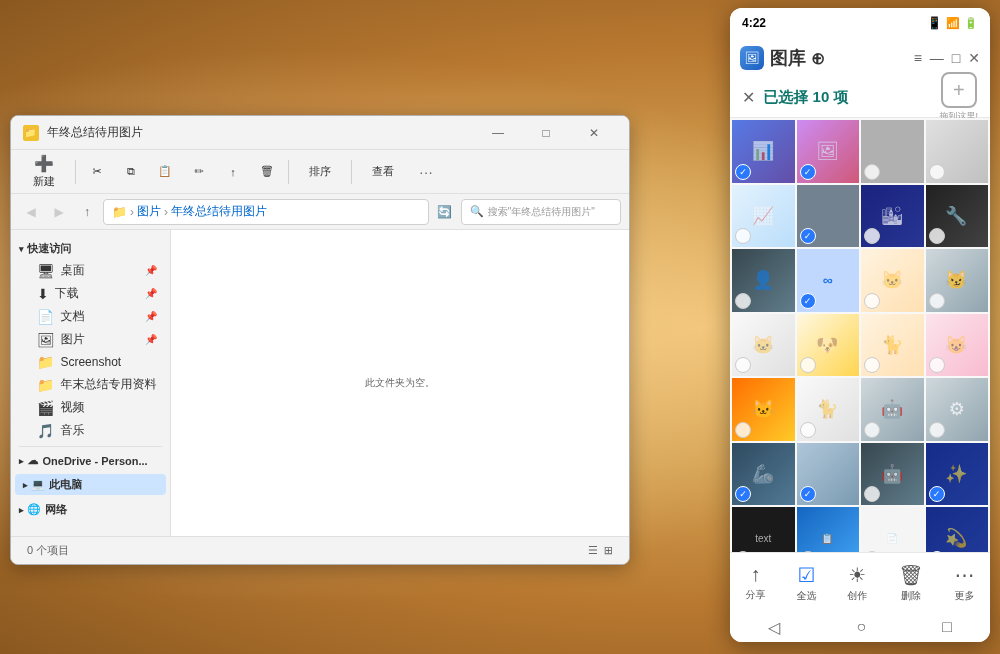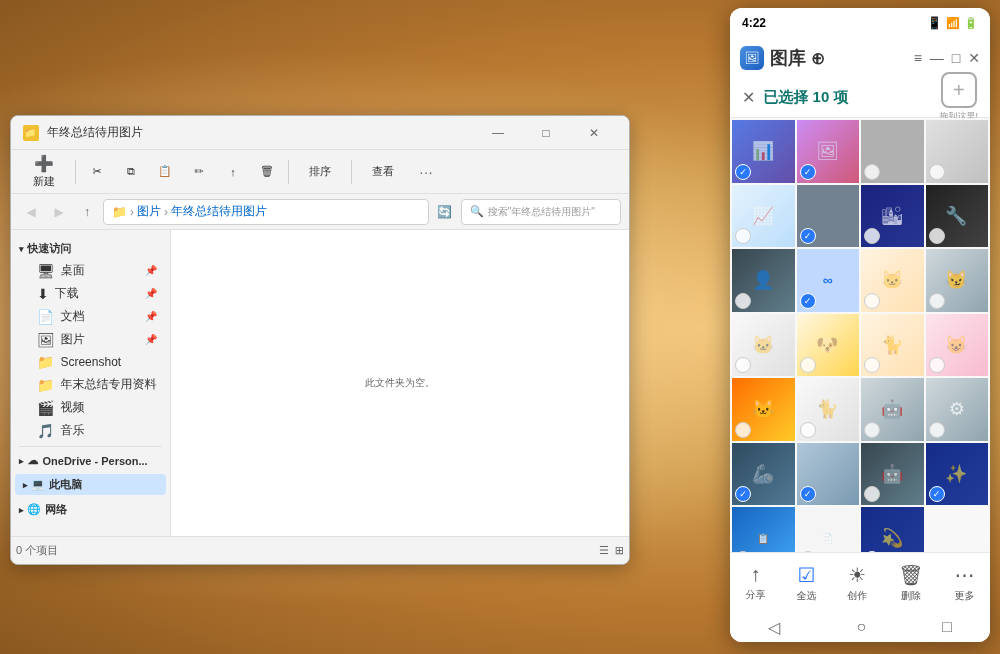--- a/index.html
+++ b/index.html
@@ -225,21 +225,21 @@
       font-size: 10px;
       color: #666;
     }
 
     .fe-statusbar {
       height: 28px;
       background: #f3f3f3;
       border-top: 1px solid #e0e0e0;
       display: flex;
       align-items: center;
-      padding: 0 5px;
+      padding: 0 16px;
       font-size: 11px;
       color: #666;
       justify-content: space-between;
       flex-shrink: 0;
     }
 
     
     .phone-panel {
       position: absolute;
       top: 8px;
@@ -723,20 +723,24 @@
       <div class="gallery-item t-robot">
         <div class="thumb-content">🤖</div>
         <div class="checkbox unchecked"></div>
       </div>
       <div class="gallery-item t-dark">
         <div class="thumb-content">✨</div>
         <div class="check-overlay"></div>
         <div class="checkbox">✓</div>
       </div>
 
+      <div class="gallery-item t-black">
+        <div class="thumb-content" style="font-size:10px;color:#aaa;">text</div>
+        <div class="checkbox unchecked"></div>
+      </div>
       <div class="gallery-item t-blue">
         <div class="thumb-content" style="font-size:10px;">📋</div>
         <div class="checkbox unchecked"></div>
       </div>
       <div class="gallery-item t-white">
         <div class="thumb-content dark" style="font-size:10px;">📄</div>
         <div class="checkbox unchecked"></div>
       </div>
       <div class="gallery-item t-dark">
         <div class="thumb-content">💫</div>

